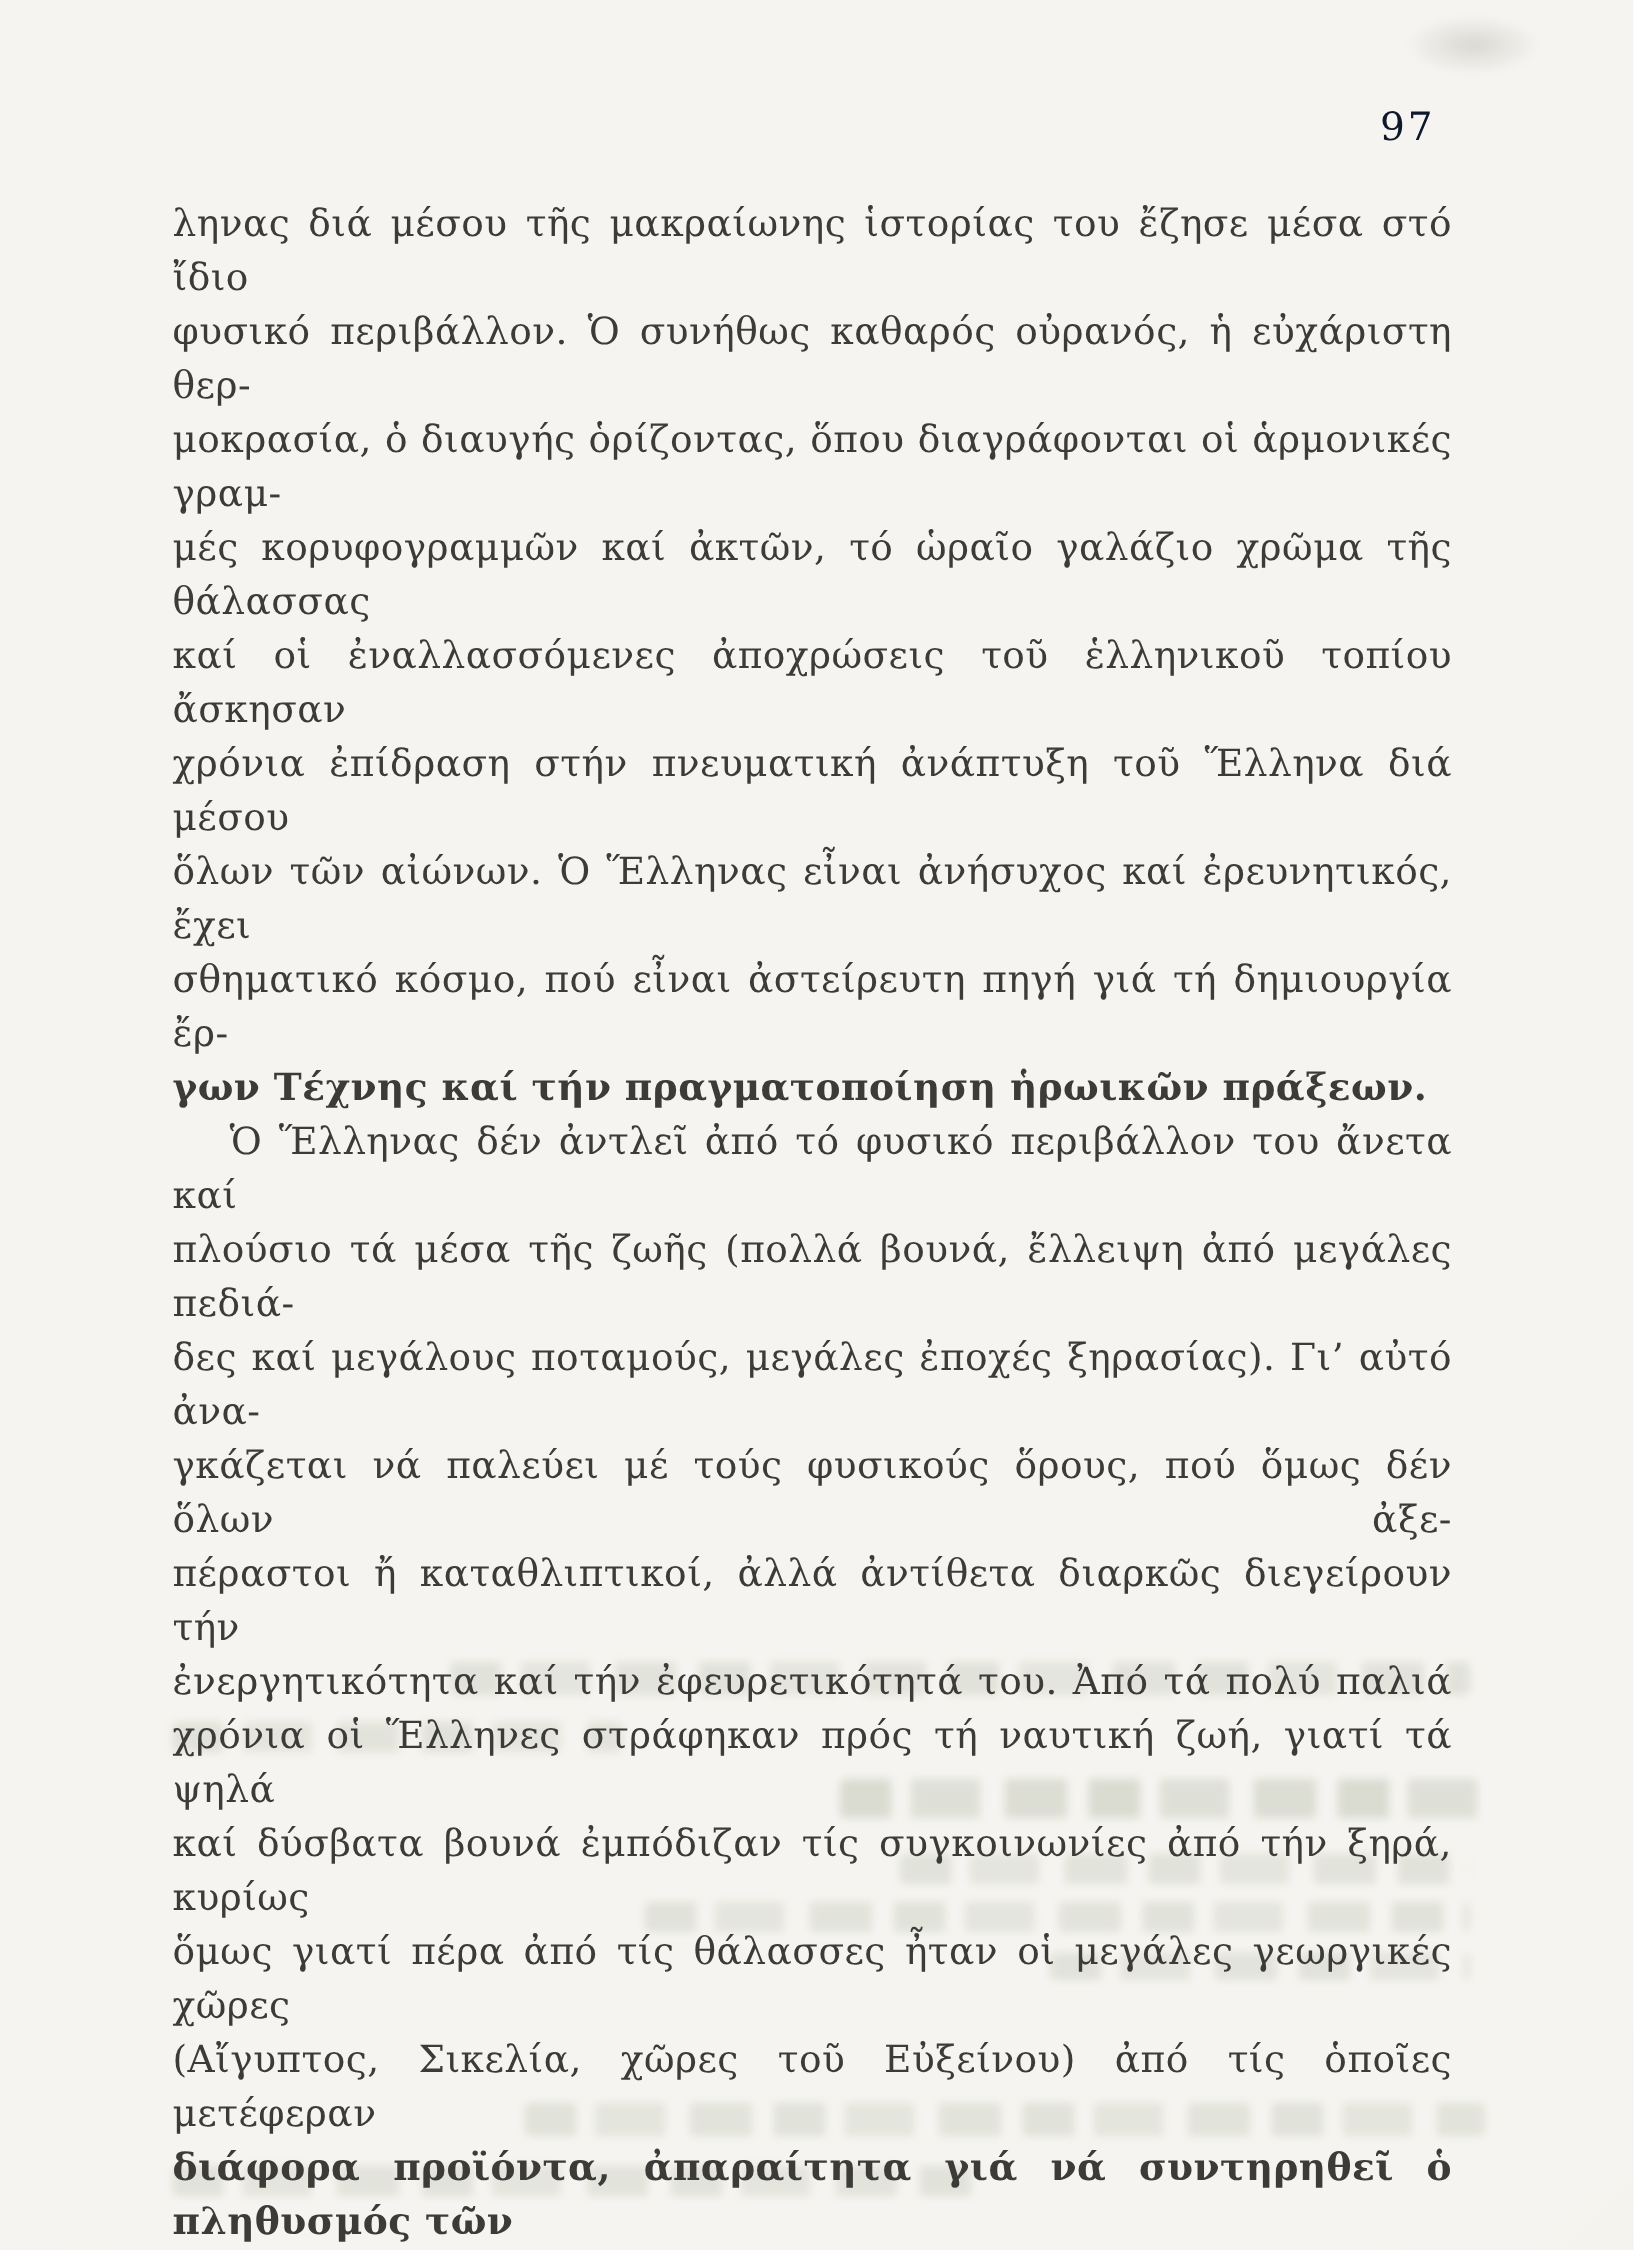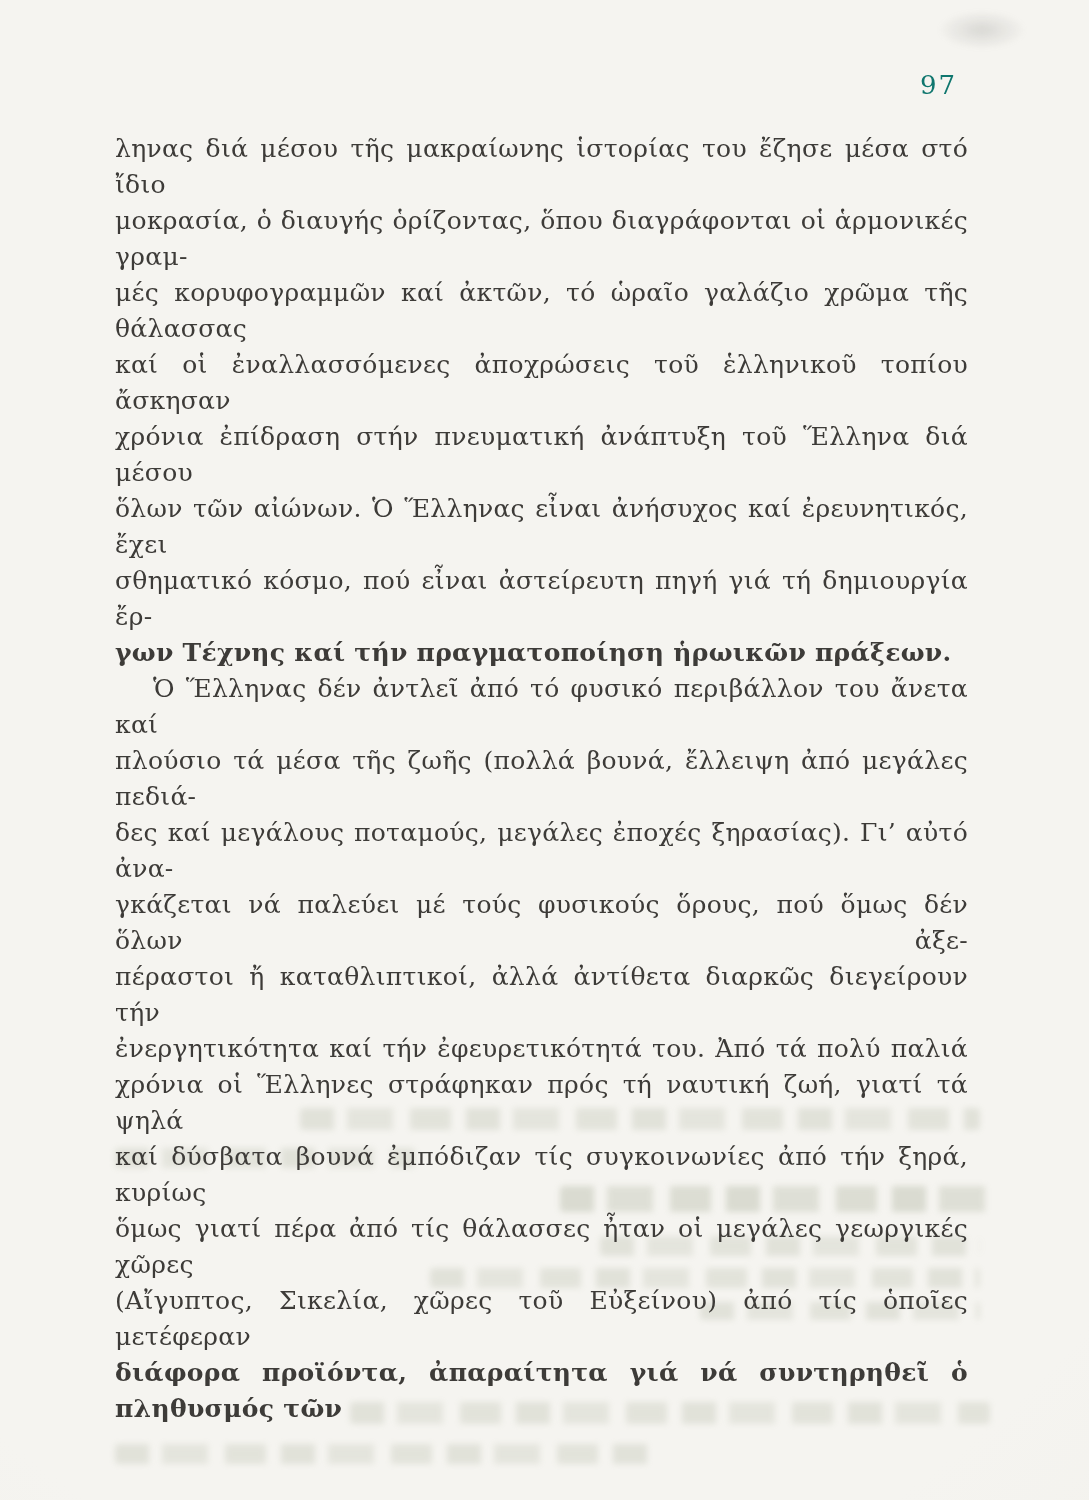--- a/index.html
+++ b/index.html
@@ -24,21 +24,21 @@
     filter: blur(2px);
     z-index: 1;
   }
 
   .pageno {
     position: absolute;
     top: 70px;
     left: 920px;
     font-size: 26px;
     letter-spacing: 2px;
-    color: #0f766e;
+    color: #0f172a;
     z-index: 3;
   }
 
   .text-block {
     position: absolute;
     left: 115px;
     top: 131px;
     width: 853px;
     font-size: 25px;
     line-height: 36px;
@@ -83,20 +83,21 @@
 <div class="bleed" style="left:430px; top:1268px; width:550px; height:20px;"></div>
 <div class="bleed" style="left:700px; top:1302px; width:280px; height:18px;"></div>
 <div class="bleed" style="left:350px; top:1402px; width:640px; height:22px;"></div>
 <div class="bleed" style="left:115px; top:1444px; width:540px; height:20px;"></div>
 
 <div class="pageno">97</div>
 
 <div class="text-block">
   <div class="para">
       <div class="line">ληνας διά μέσου τῆς μακραίωνης ἱστορίας του ἔζησε μέσα στό ἴδιο</div>
+      <div class="line">φυσικό περιβάλλον. Ὁ συνήθως καθαρός οὐρανός, ἡ εὐχάριστη θερ-</div>
       <div class="line">μοκρασία, ὁ διαυγής ὁρίζοντας, ὅπου διαγράφονται οἱ ἁρμονικές γραμ-</div>
       <div class="line">μές κορυφογραμμῶν καί ἀκτῶν, τό ὡραῖο γαλάζιο χρῶμα τῆς θάλασσας</div>
       <div class="line">καί οἱ ἐναλλασσόμενες ἀποχρώσεις τοῦ ἑλληνικοῦ τοπίου ἄσκησαν</div>
       <div class="line">χρόνια ἐπίδραση στήν πνευματική ἀνάπτυξη τοῦ Ἕλληνα διά μέσου</div>
       <div class="line">ὅλων τῶν αἰώνων. Ὁ Ἕλληνας εἶναι ἀνήσυχος καί ἐρευνητικός, ἔχει</div>
       <div class="line">σθηματικό κόσμο, πού εἶναι ἀστείρευτη πηγή γιά τή δημιουργία ἔρ-</div>
       <div class="line">γων Τέχνης καί τήν πραγματοποίηση ἡρωικῶν πράξεων.</div>
     </div>
   <div class="para indented">
       <div class="line">Ὁ Ἕλληνας δέν ἀντλεῖ ἀπό τό φυσικό περιβάλλον του ἄνετα καί</div>

